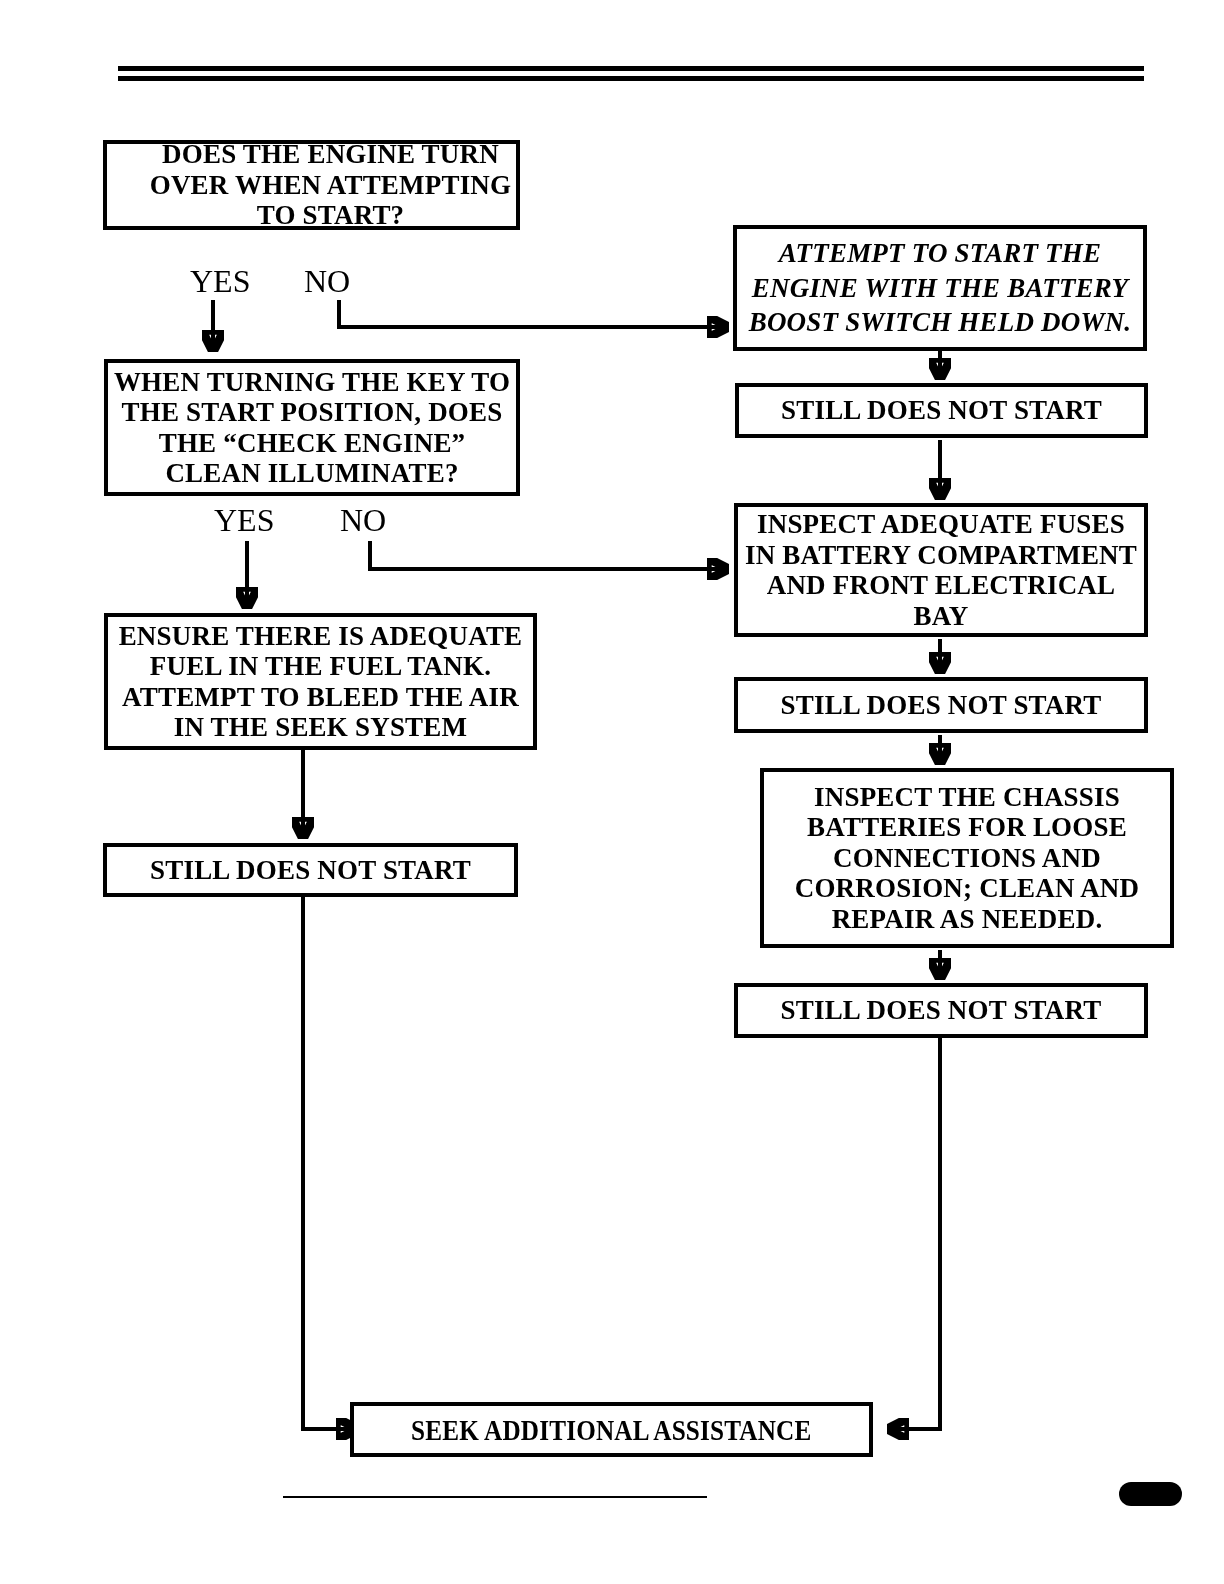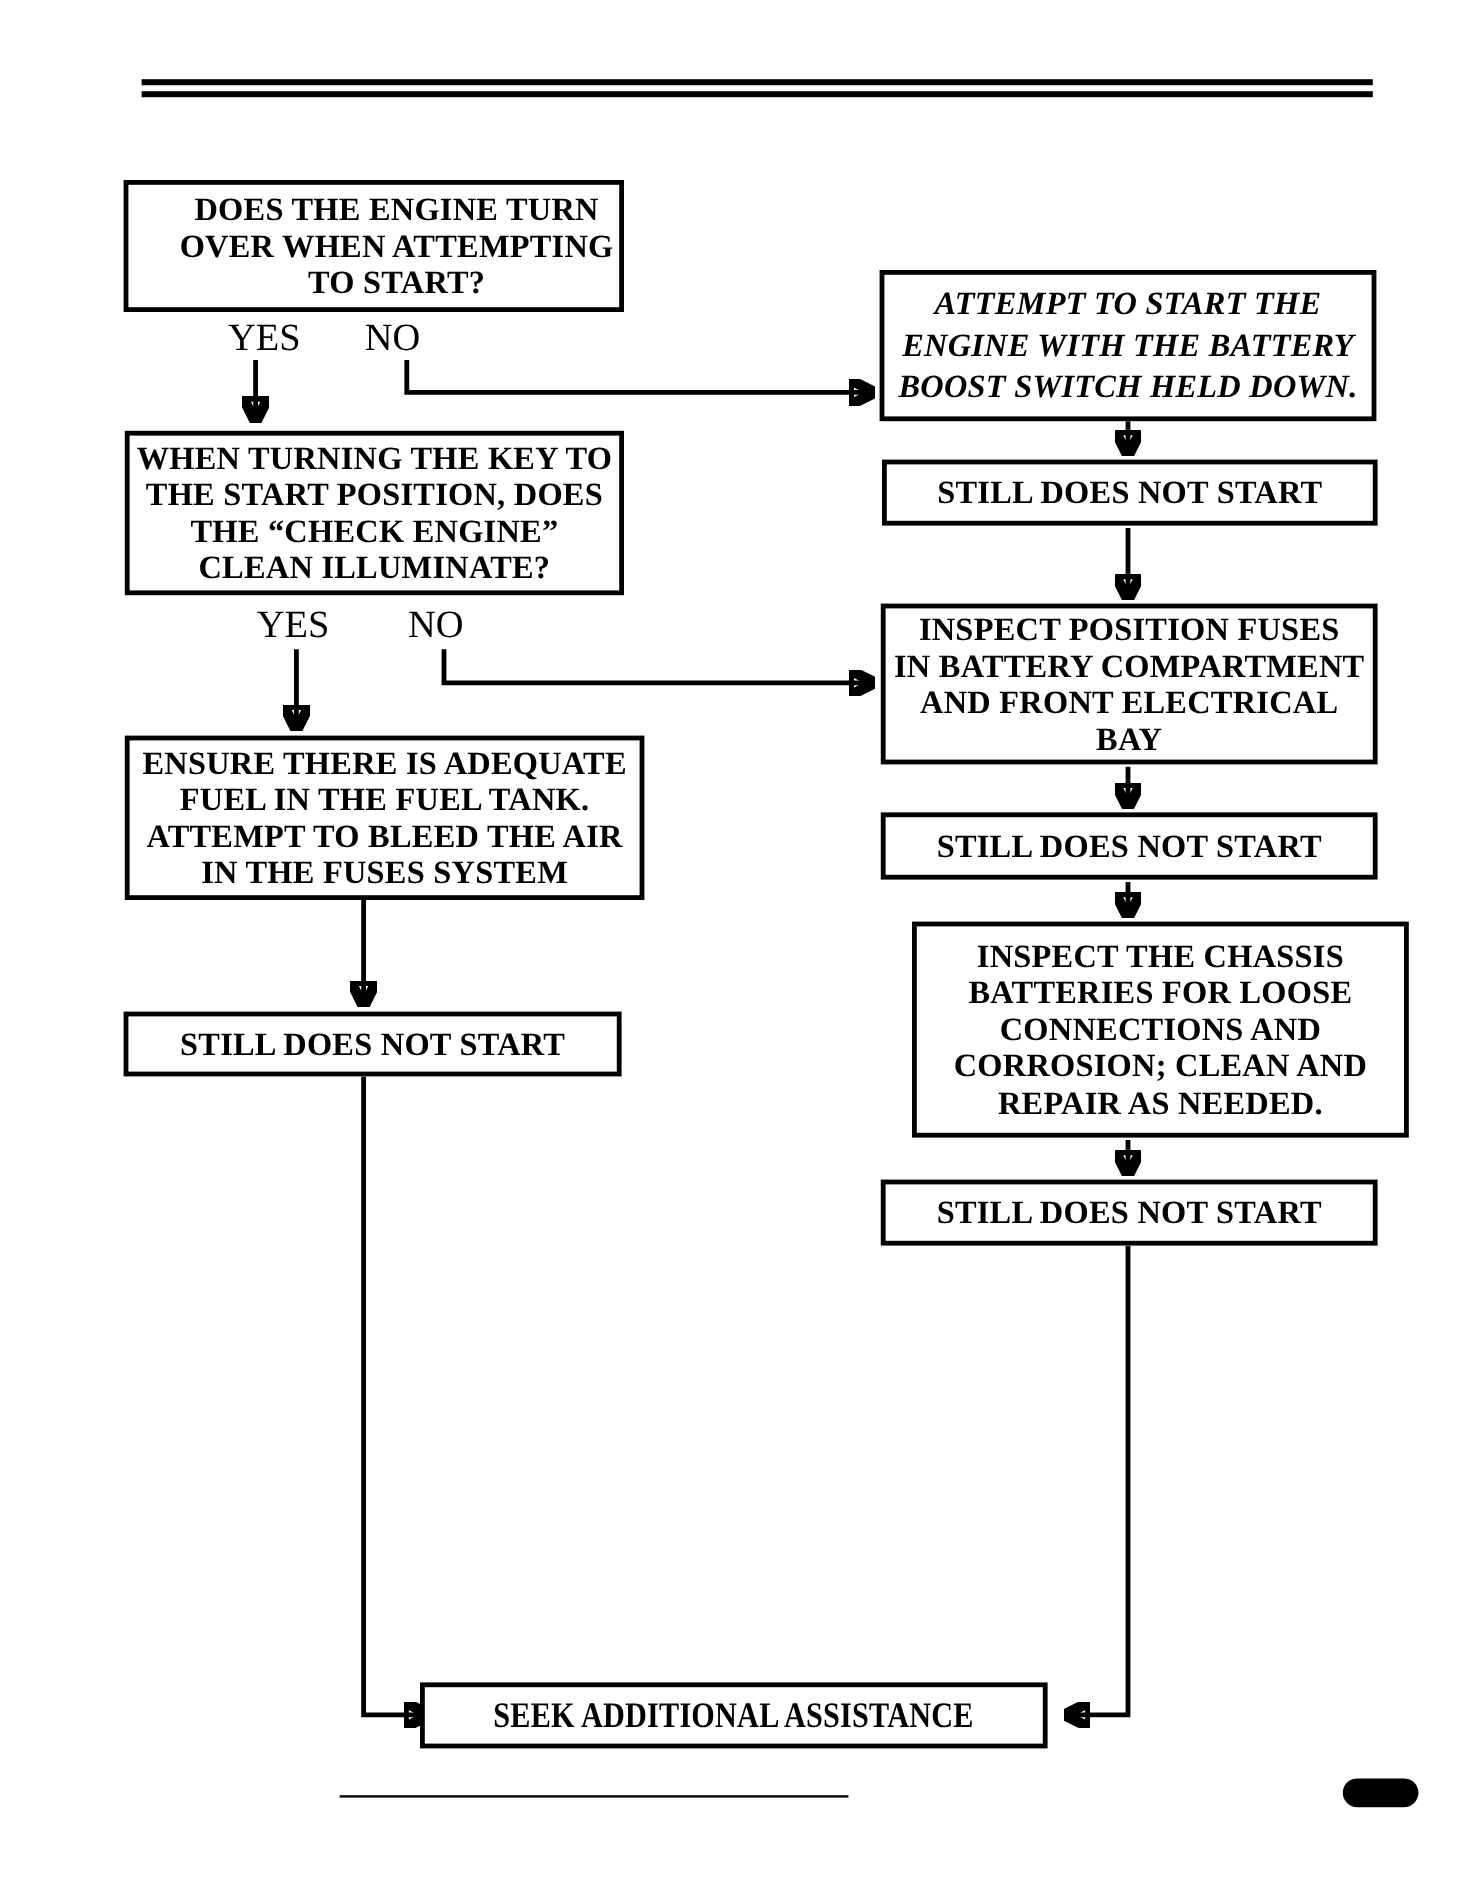--- a/index.html
+++ b/index.html
@@ -68,21 +68,21 @@
     left: 283px; top: 1496px; width: 424px; height: 2px;
     background: #000;
   }
   .page-pill {
     position: absolute;
     left: 1119px; top: 1482px; width: 63px; height: 24px;
     background: #000;
     border-radius: 12px;
   }
   
-  #node-a  { left: 103px; top: 150px; width: 417px; height: 110px; padding-left: 38px; }
+  #node-a  { left: 103px; top: 140px; width: 417px; height: 90px; padding-left: 38px; }
   #node-l2 { left: 104px; top: 359px; width: 416px; height: 137px; }
   #node-l3 { left: 104px; top: 613px; width: 433px; height: 137px; }
   #node-l4 { left: 103px; top: 843px; width: 415px; height: 54px; }
   #node-r1 { left: 733px; top: 225px; width: 414px; height: 126px; font-style: italic; }
   #node-r2 { left: 735px; top: 383px; width: 413px; height: 55px; }
   #node-r3 { left: 734px; top: 503px; width: 414px; height: 134px; }
   #node-r4 { left: 734px; top: 677px; width: 414px; height: 56px; }
   #node-r5 { left: 760px; top: 768px; width: 414px; height: 180px; }
   #node-r6 { left: 734px; top: 983px; width: 414px; height: 55px; }
   #node-seek { left: 350px; top: 1402px; width: 523px; height: 55px; }
@@ -129,31 +129,31 @@
 THE START POSITION, DOES
 THE “CHECK ENGINE”
 CLEAN ILLUMINATE?</div>
 
   <div class="branch-label" id="label-yes-2">YES</div>
   <div class="branch-label" id="label-no-2">NO</div>
 
   <div class="node" id="node-l3">ENSURE THERE IS ADEQUATE
 FUEL IN THE FUEL TANK.
 ATTEMPT TO BLEED THE AIR
-IN THE FUSES SYSTEM</div>
+IN THE SEEK SYSTEM</div>
 
   <div class="node" id="node-l4">STILL DOES NOT START</div>
 
   <div class="node roomy" id="node-r1">ATTEMPT TO START THE
 ENGINE WITH THE BATTERY
 BOOST SWITCH HELD DOWN.</div>
 
   <div class="node" id="node-r2">STILL DOES NOT START</div>
 
-  <div class="node" id="node-r3">INSPECT POSITION FUSES
+  <div class="node" id="node-r3">INSPECT ADEQUATE FUSES
 IN BATTERY COMPARTMENT
 AND FRONT ELECTRICAL BAY</div>
 
   <div class="node" id="node-r4">STILL DOES NOT START</div>
 
   <div class="node" id="node-r5">INSPECT THE CHASSIS
 BATTERIES FOR LOOSE
 CONNECTIONS AND
 CORROSION; CLEAN AND
 REPAIR AS NEEDED.</div>

